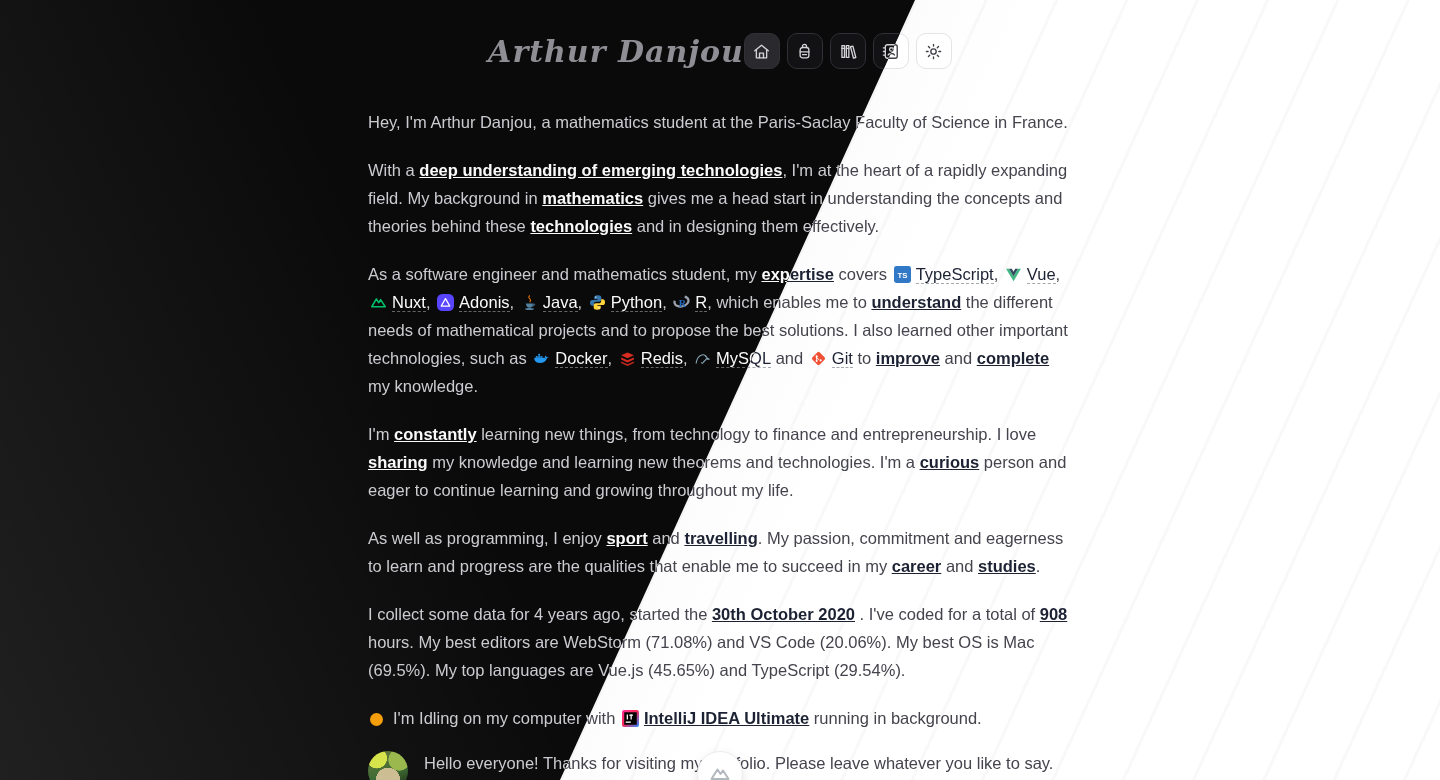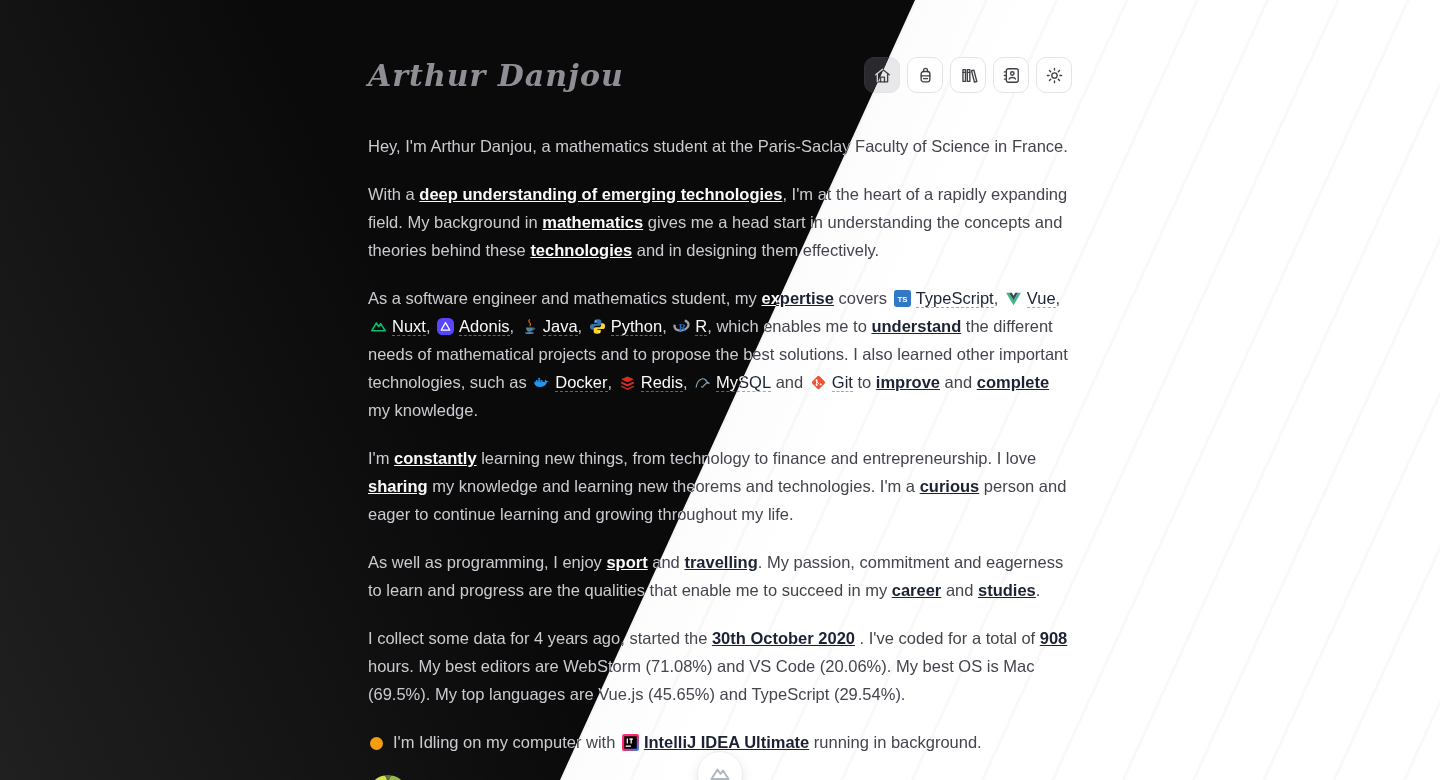--- a/index.html
+++ b/index.html
@@ -20,21 +20,21 @@
   .layer-dark{
     --text:#cbcbd0; --strong:#fafafa; --dash:rgba(190,190,200,.5); --logo:#8e8e94;
     --btn-bg:#121214; --btn-bg-active:#2a2a2e; --btn-bd:#303036; --btn-ic:#d4d4d8;
     background:#0a0a0b;
     background-image:linear-gradient(66deg, rgba(255,255,255,.09) 0%, rgba(255,255,255,0) 34%);
     clip-path:polygon(0 0, 915px 0, 560px 780px, 0 780px);
   }
 
   
   .content{width:704px;margin:0 auto;padding-top:33px;}
-  .topbar{display:flex;align-items:center;justify-content:space-between;height:36px;margin-top:24px;}
+  .topbar{display:flex;align-items:center;justify-content:center;height:36px;}
   .logo{font-family:"DejaVu Serif", serif;font-style:italic;font-weight:600;
     font-size:30px;letter-spacing:1px;color:var(--logo);}
   .nav{display:flex;gap:7px;}
   .nav-btn{width:36px;height:36px;border-radius:10px;background:var(--btn-bg);
     border:1px solid var(--btn-bd);color:var(--btn-ic);display:flex;align-items:center;
     justify-content:center;padding:0;cursor:pointer;}
   .nav-btn.active{background:var(--btn-bg-active);}
   .nav-ic svg{width:19px;height:19px;display:block;}
 
   .prose .para{margin:20px 0 0;font-size:16.5px;line-height:28px;color:var(--text);}

